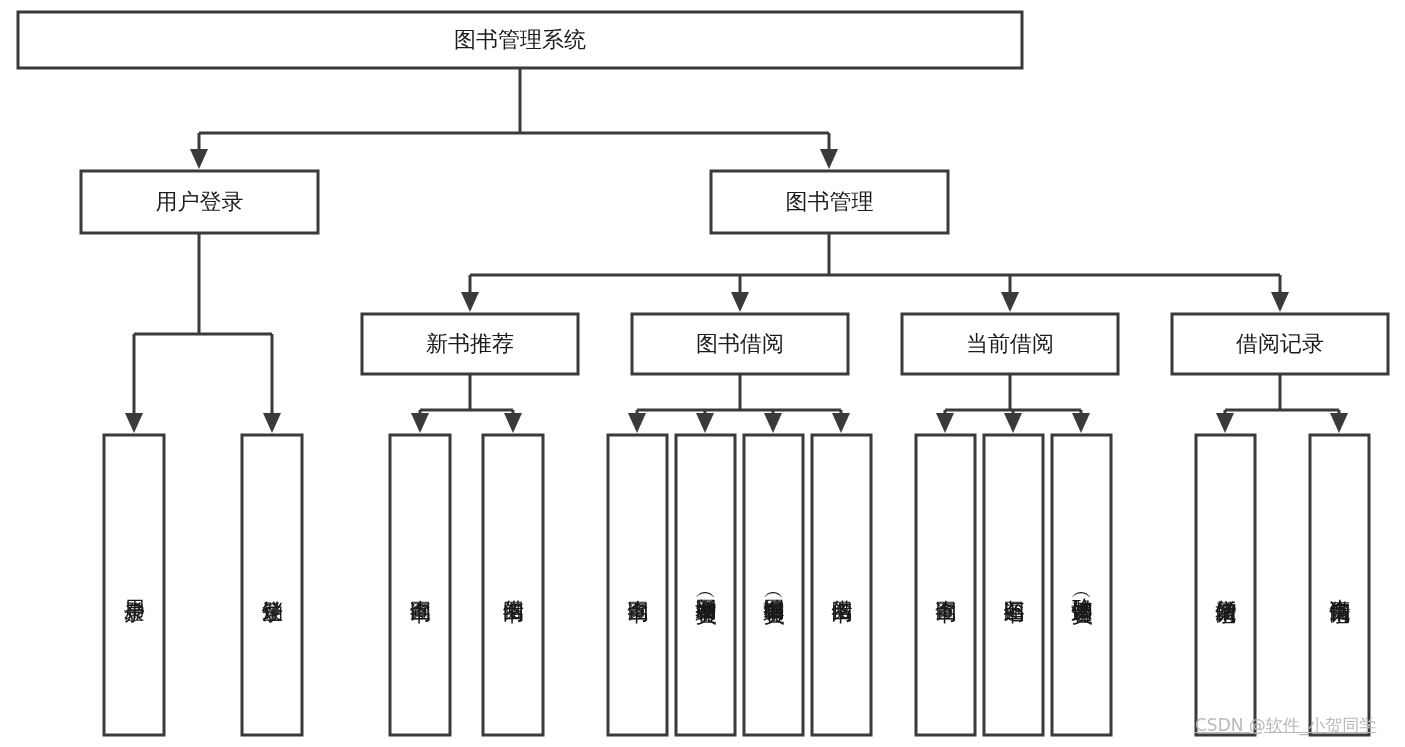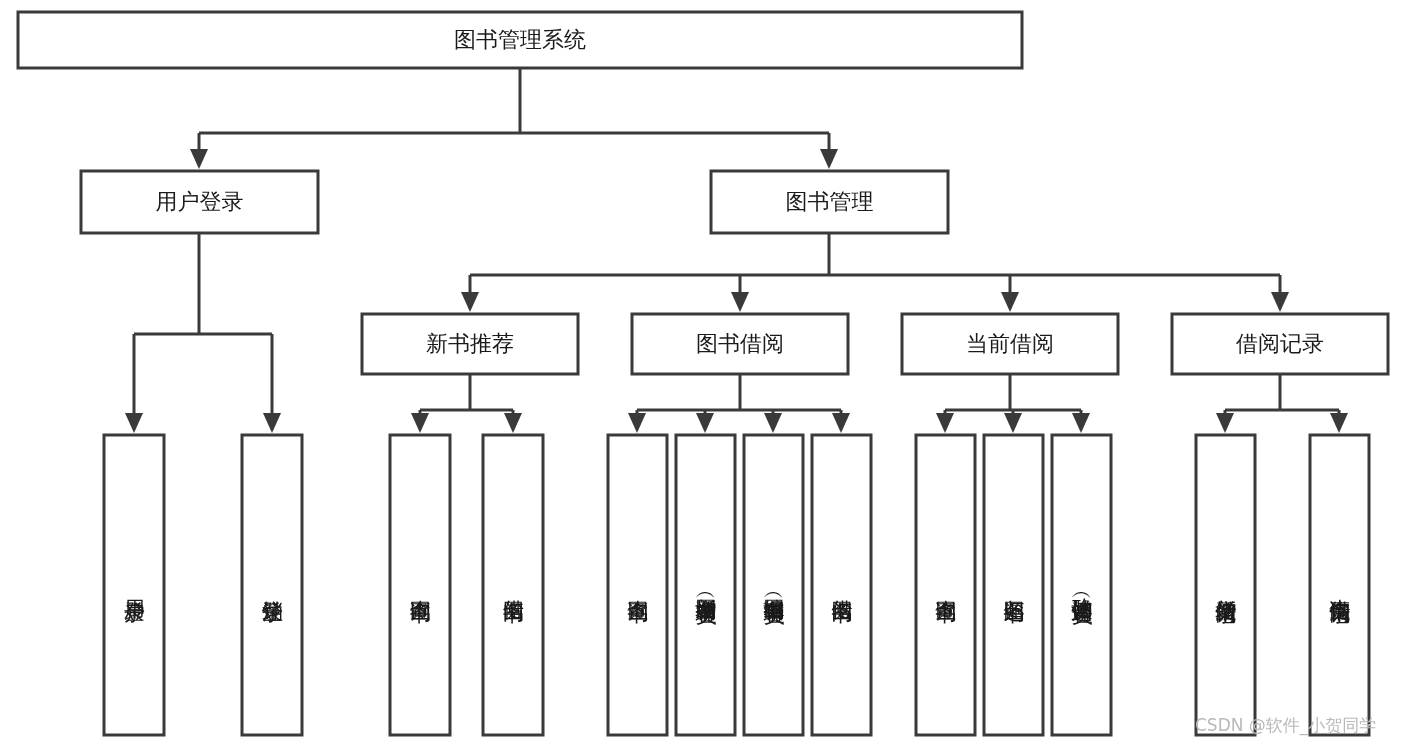--- a/index.html
+++ b/index.html
@@ -65,20 +65,21 @@
     pointer-events: none;
     overflow: hidden;
   }
   .watermark {
     position: absolute;
     font-family: "DejaVu Sans", "Liberation Sans", sans-serif;
     font-size: 17px;
     color: #b9b9b9;
     white-space: nowrap;
     user-select: none;
+    text-decoration: underline;
   }
 </style>
 </head>
 <body>
 
 <div id="diagram-root">
 
   <svg class="diagram-canvas" viewBox="0 0 1405 747">
     <g id="edges-layer">
         <line x1="520" y1="68" x2="520" y2="133" class="connector"></line>

